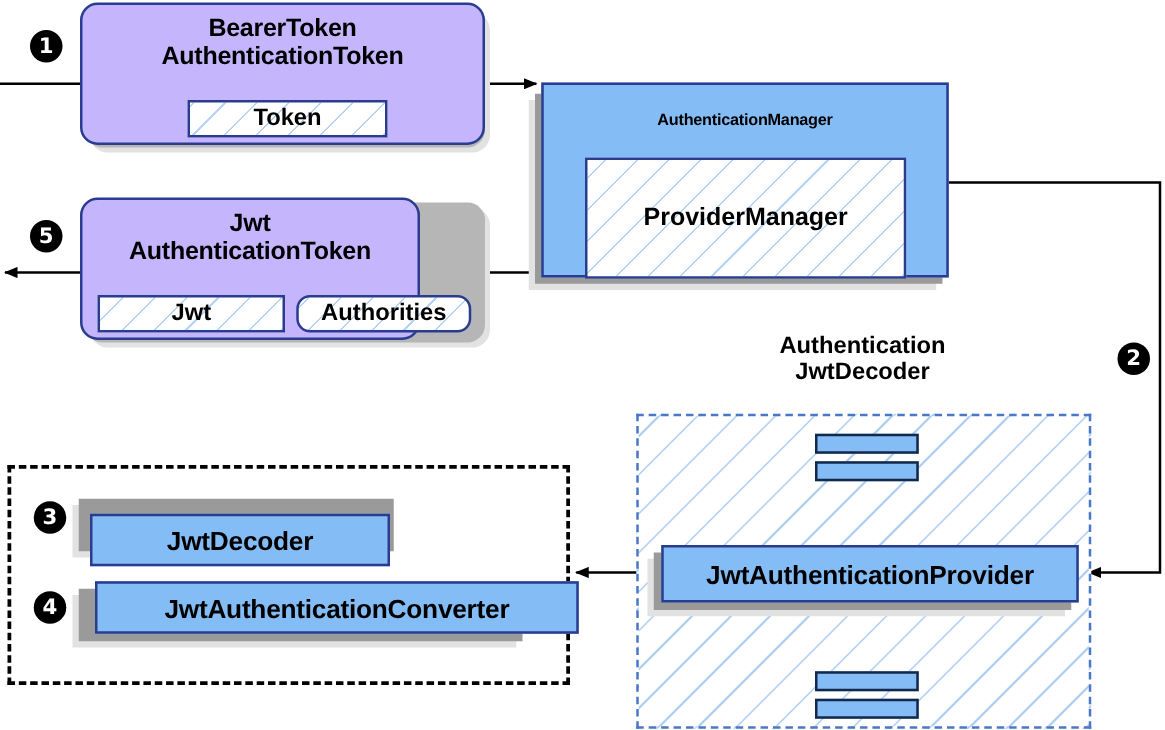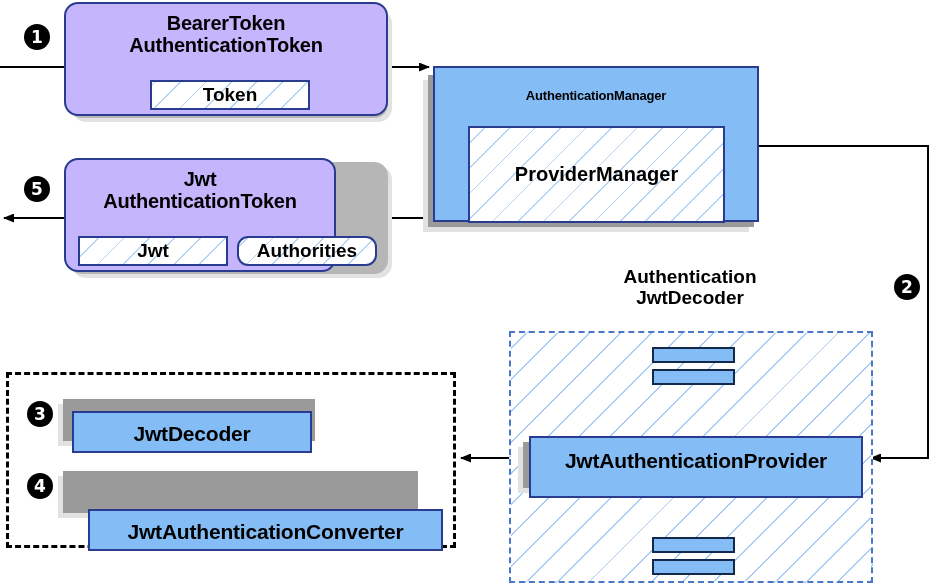--- a/index.html
+++ b/index.html
@@ -227,36 +227,36 @@
   <div class="sbox" style="left:433px; top:66px; width:326px; height:156px;">
     <div class="box-title" style="top:21px; font-size:13px;">AuthenticationManager</div>
     <div class="hbox" style="left:33px; top:58px; width:257px; height:97px; font-size:20px;">ProviderManager</div>
   </div>
 
   <div class="minibar" style="left:652px; top:347px; width:83px; height:16px;"></div>
   <div class="minibar" style="left:652px; top:369px; width:83px; height:16px;"></div>
 
   <div class="sbox-shadow2" style="left:518px; top:447px; width:334px; height:46px;"></div>
   <div class="sbox-shadow" style="left:523px; top:442px; width:334px; height:46px;"></div>
-  <div class="sbox" style="left:529px; top:436px; width:334px; height:62px;">
+  <div class="sbox" style="left:529px; top:436px; width:334px; height:46px;">
     <div class="box-title" style="top:11px; font-size:21px;">JwtAuthenticationProvider</div>
   </div>
 
   <div class="minibar" style="left:652px; top:537px; width:83px; height:16px;"></div>
   <div class="minibar" style="left:652px; top:559px; width:83px; height:16px;"></div>
 
   <div class="sbox-shadow2" style="left:58px; top:404px; width:252px; height:42px;"></div>
   <div class="sbox-shadow" style="left:63px; top:399px; width:252px; height:42px;"></div>
   <div class="sbox" style="left:72px; top:411px; width:240px; height:42px;">
     <div class="box-title" style="top:9px; font-size:21px;">JwtDecoder</div>
   </div>
 
   <div class="sbox-shadow2" style="left:58px; top:476px; width:355px; height:42px;"></div>
   <div class="sbox-shadow" style="left:63px; top:471px; width:355px; height:42px;"></div>
-  <div class="sbox" style="left:88px; top:465px; width:355px; height:42px;margin-top:44px;">
+  <div class="sbox" style="left:76px; top:465px; width:387px; height:42px;">
     <div class="box-title" style="top:9px; font-size:21px;">JwtAuthenticationConverter</div>
   </div>
 
   <div class="badge" style="left:24px; top:24px;">1</div>
   <div class="badge" style="left:24px; top:176px;">5</div>
   <div class="badge" style="left:894px; top:274px;">2</div>
   <div class="badge" style="left:27px; top:401px;">3</div>
   <div class="badge" style="left:27px; top:473px;">4</div>
 
 </div>

